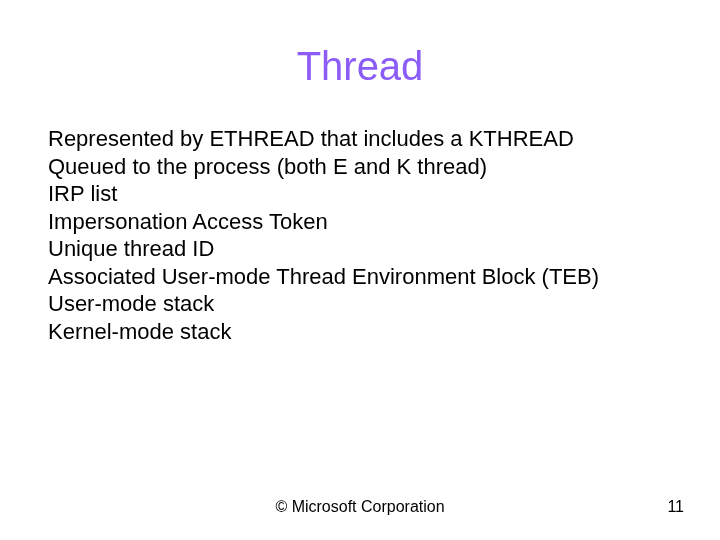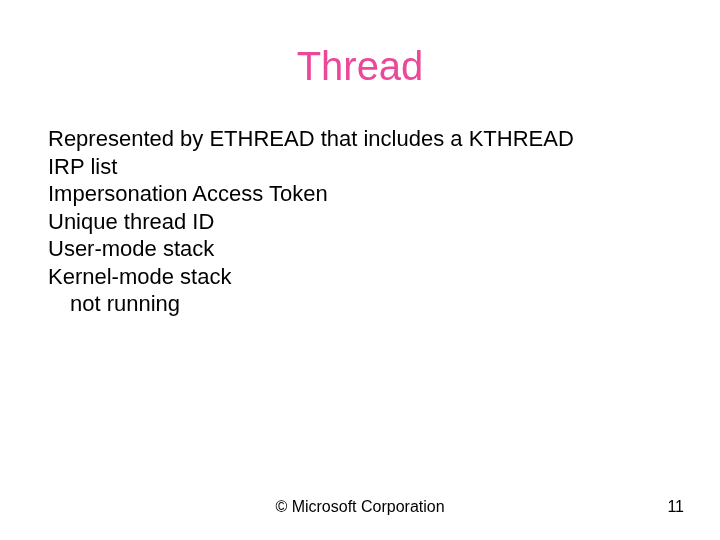--- a/index.html
+++ b/index.html
@@ -6,21 +6,21 @@
   html, body { width: 720px; height: 540px; background: #fff; font-family: Arial, Helvetica, sans-serif; color: #000; }
   .slide {
     width: 720px;
     height: 540px;
     position: relative;
     padding: 40px 48px 0 48px;
   }
   .title {
     text-align: center;
     font-size: 40px;
-    color: #ec4899;
+    color: #8b5cf6;
     font-weight: 400;
     margin-top: 4px;
     margin-bottom: 36px;
   }
   .body {
     font-size: 22px;
     line-height: 1.25;
     color: #000;
   }
   .body .item {
@@ -52,24 +52,25 @@
     margin-top: 27px;
   }
 </style>
 </head>
 <body>
 
 <div class="slide">
   <h1 class="title">Thread</h1>
   <div class="body">
     <div class="item">Represented by ETHREAD that includes a KTHREAD</div>
+    <div class="item">Queued to the process (both E and K thread)</div>
     <div class="item">IRP list</div>
     <div class="item">Impersonation Access Token</div>
     <div class="item">Unique thread ID</div>
+    <div class="item">Associated User-mode Thread Environment Block (TEB)</div>
     <div class="item">User-mode stack</div>
     <div class="item">Kernel-mode stack</div>
-    <div class="item cont">not running</div>
   </div>
   <div class="footer">
     <span class="footer-text">© Microsoft Corporation</span>
   </div>
   <div class="page-number">11</div>
 </div>
 
 </body></html>

